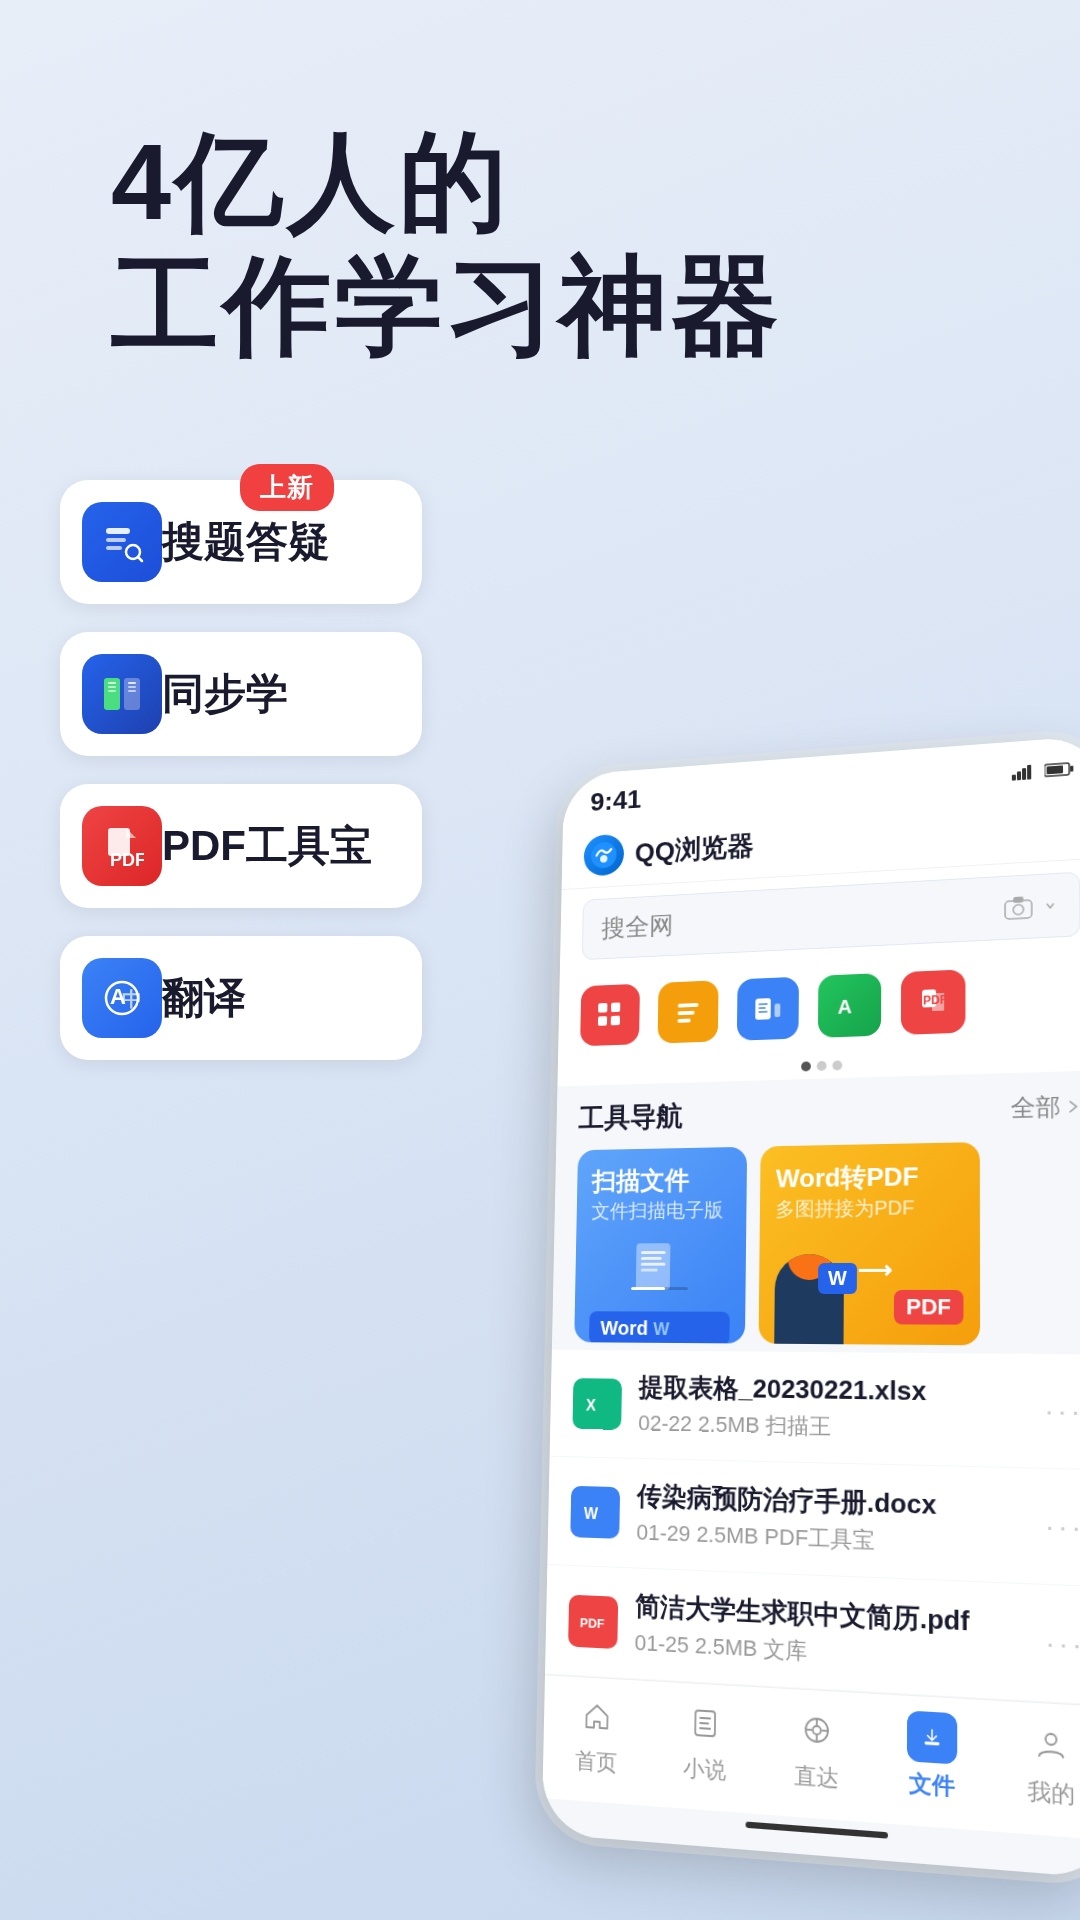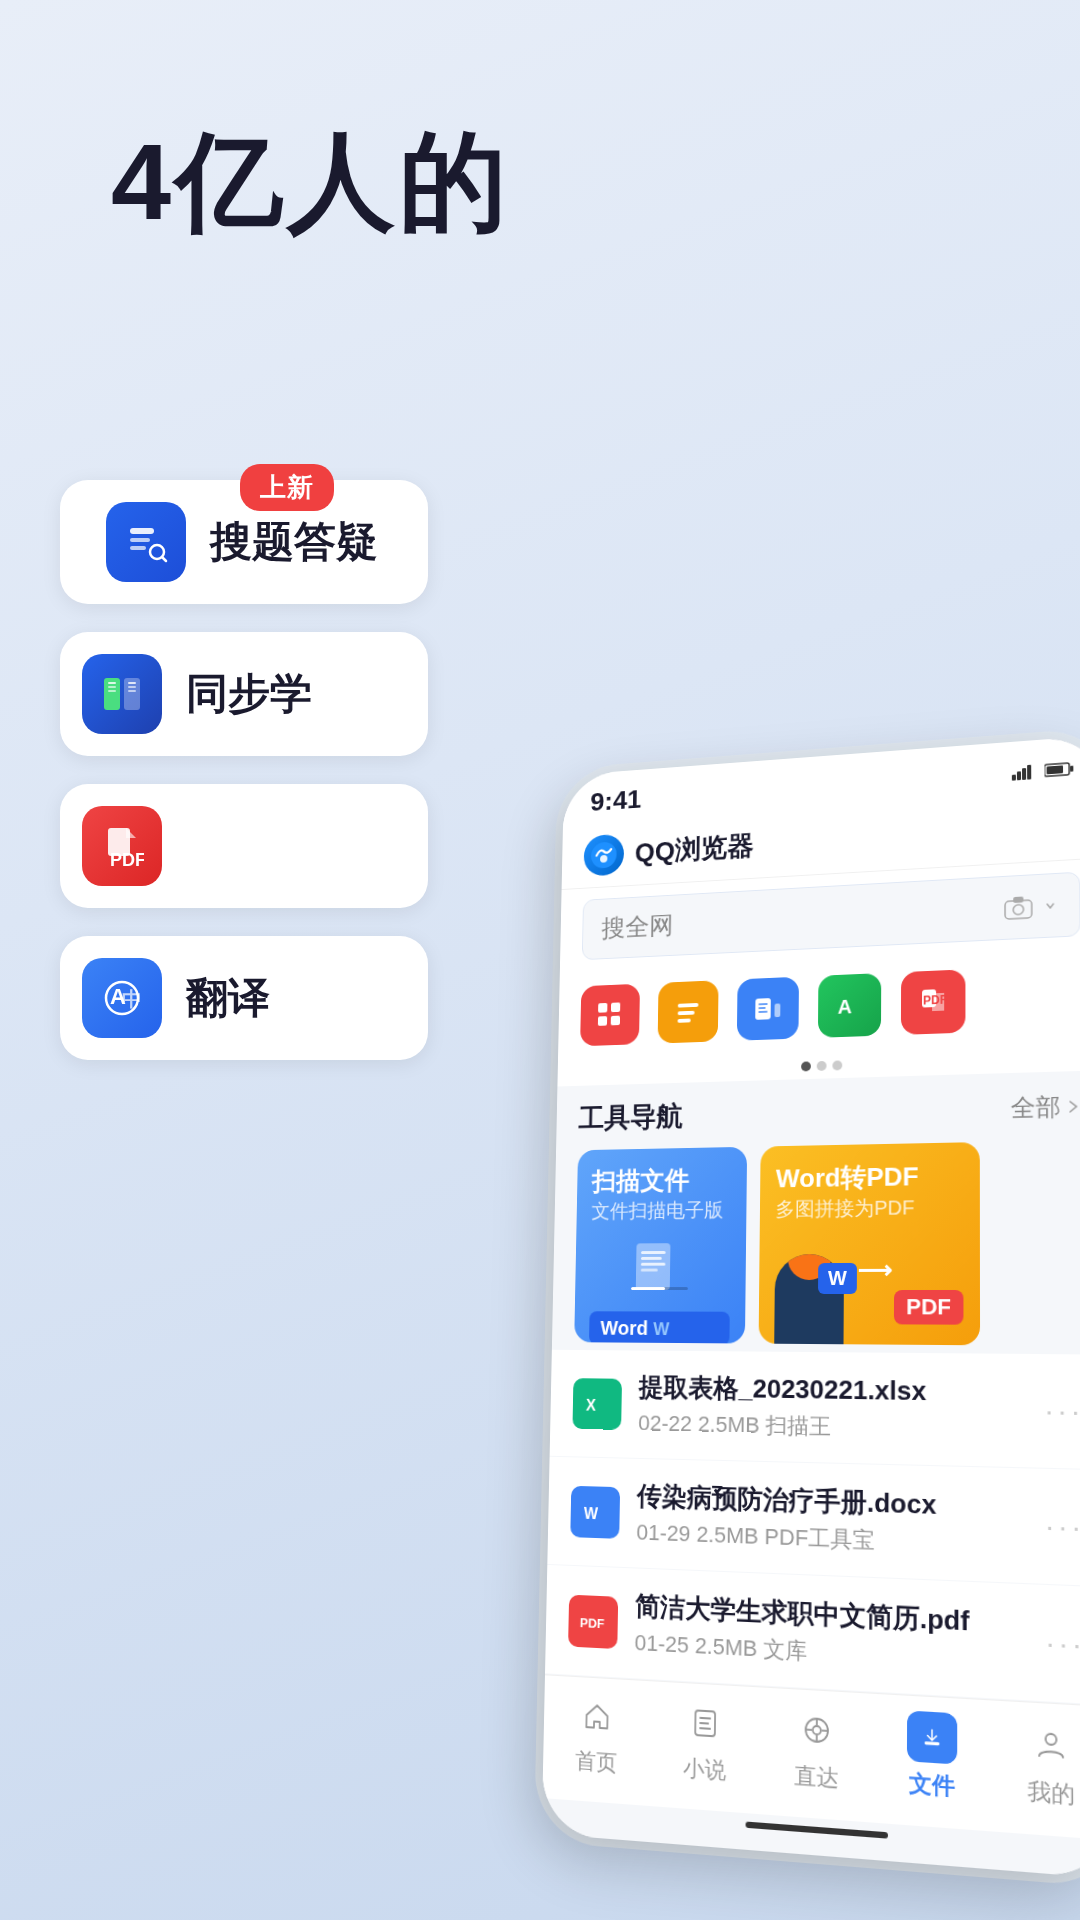--- a/index.html
+++ b/index.html
@@ -44,21 +44,20 @@
       display: flex;
       flex-direction: column;
       gap: 28px;
     }
     .feature-item {
       background: white;
       border-radius: 28px;
       padding: 22px 50px 22px 22px;
       display: flex;
       align-items: center;
-      gap: 24px;
       box-shadow: 0 4px 20px rgba(0,0,0,0.08);
       min-width: 360px;
       position: relative;
     }
     .feature-item.has-badge::before {
       content: '';
     }
     .feature-badge {
       position: absolute;
       top: -16px;
@@ -380,20 +379,21 @@
       margin: 8px auto 0;
       border-radius: 3px;
     }
   </style>
 </head>
 <body>
 
 <div class="hero-section">
   <div class="hero-title">
     <div>4亿人的</div>
+    <div>工作学习神器</div>
   </div>
 </div>
 
 <div class="feature-list">
 
   <div class="feature-item has-badge">
     <span class="feature-badge">上新</span>
     <div class="feature-icon icon-search">
       <svg width="44" height="44" viewBox="0 0 44 44" fill="none">
         <rect x="6" y="8" width="24" height="6" rx="3" fill="white" opacity="0.9"></rect>
@@ -425,20 +425,21 @@
 
 
   <div class="feature-item">
     <div class="feature-icon icon-pdf">
       <svg width="44" height="44" viewBox="0 0 44 44" fill="none">
         <rect x="8" y="4" width="22" height="28" rx="3" fill="white" opacity="0.9"></rect>
         <path d="M26 4 L36 14 L26 14 Z" fill="white" opacity="0.6"></path>
         <text x="10" y="42" font-size="18" font-weight="700" fill="white">PDF</text>
       </svg>
     </div>
+    <span class="feature-label">PDF工具宝</span>
   </div>
 
   <div class="feature-item">
     <div class="feature-icon icon-translate">
       <svg width="44" height="44" viewBox="0 0 44 44" fill="none">
         <circle cx="22" cy="22" r="16" stroke="white" stroke-width="2.5" fill="none"></circle>
         <text x="10" y="28" font-size="22" font-weight="900" fill="white">A</text>
         <text x="22" y="30" font-size="20" font-weight="700" fill="rgba(255,255,255,0.7)">中</text>
       </svg>
     </div>

